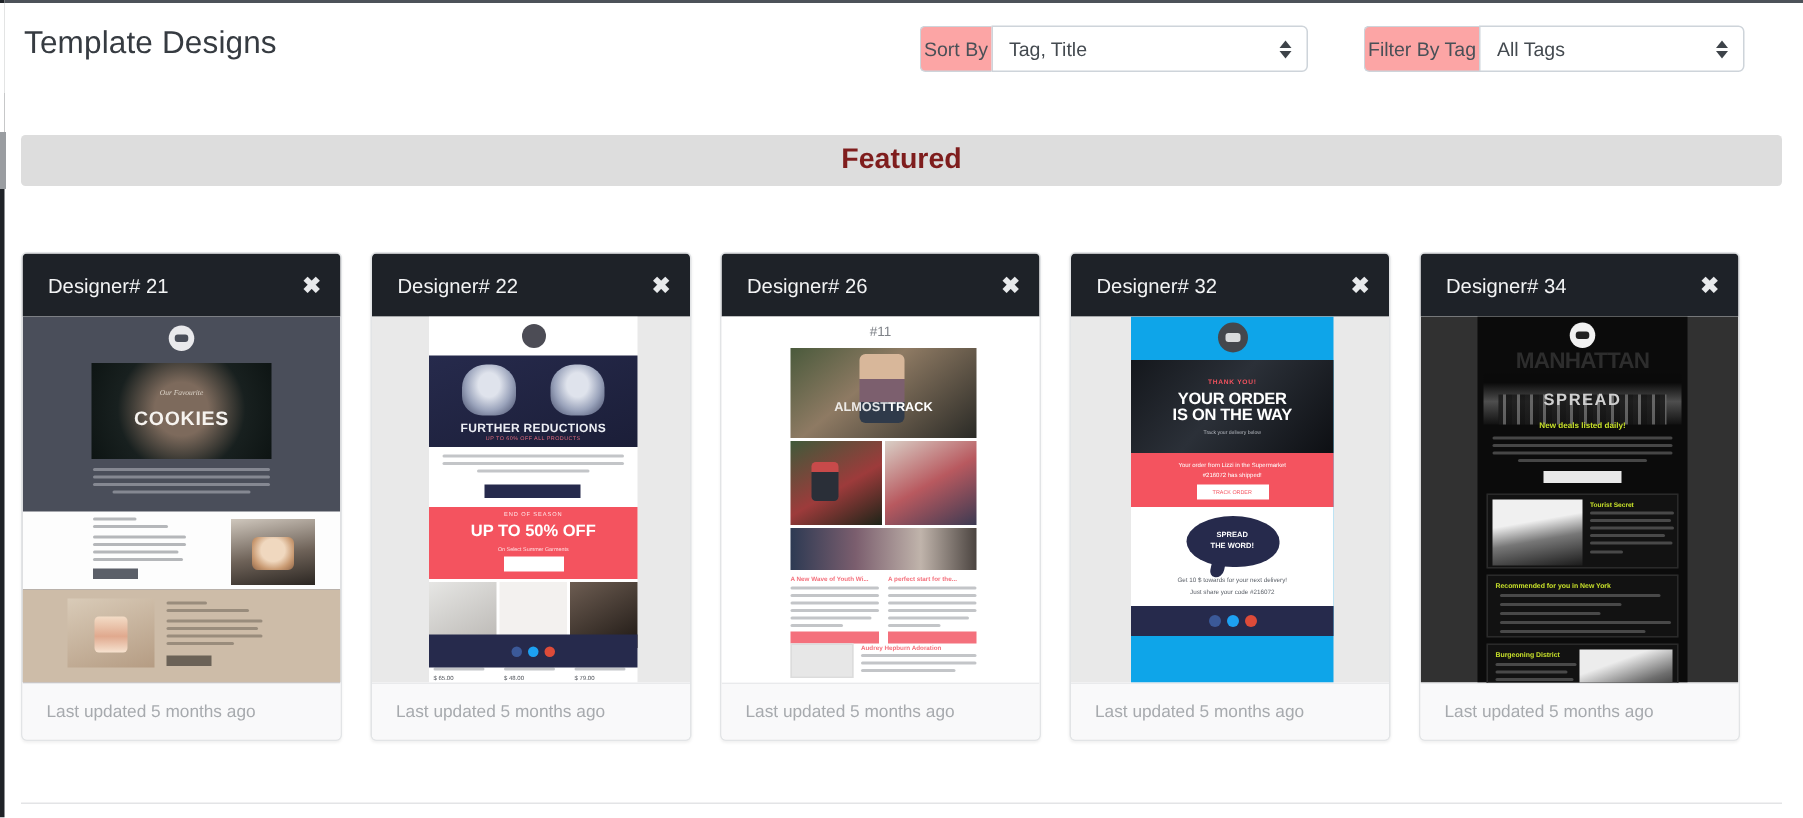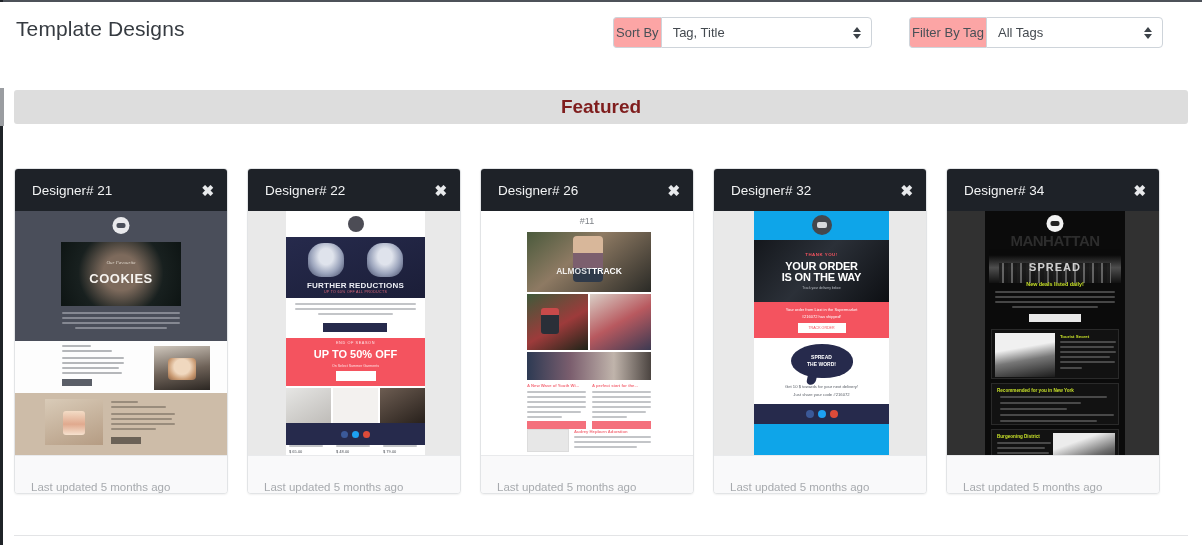--- a/index.html
+++ b/index.html
@@ -73,21 +73,21 @@
     padding:0 13px 0 17px;
   }
   .card-title { font-size:13.5px; color:#f2f3f4; }
   .close-x {
     font-size:15px; color:#e8eaec; font-weight:bold; line-height:1;
     font-family:"Liberation Sans", sans-serif; cursor:pointer;
   }
   .thumb-wrap { height:244px; position:relative; overflow:hidden; }
   .card-foot {
     height:38px; border-top:1px solid #e9eaec; background:#f9f9fa;
-    display:flex; align-items:flex-end; padding:0 16px;
+    display:flex; align-items:center; padding:0 16px;
     font-size:11.5px; color:#a7aaae;
   }
 
   
   .tmb { position:absolute; inset:0; }
   .tmb .sheet { position:absolute; }
   .txtline { background:currentColor; opacity:.45; height:2px; border-radius:1px; }
 
   
   .c1 { background:#4a4e5a; }

